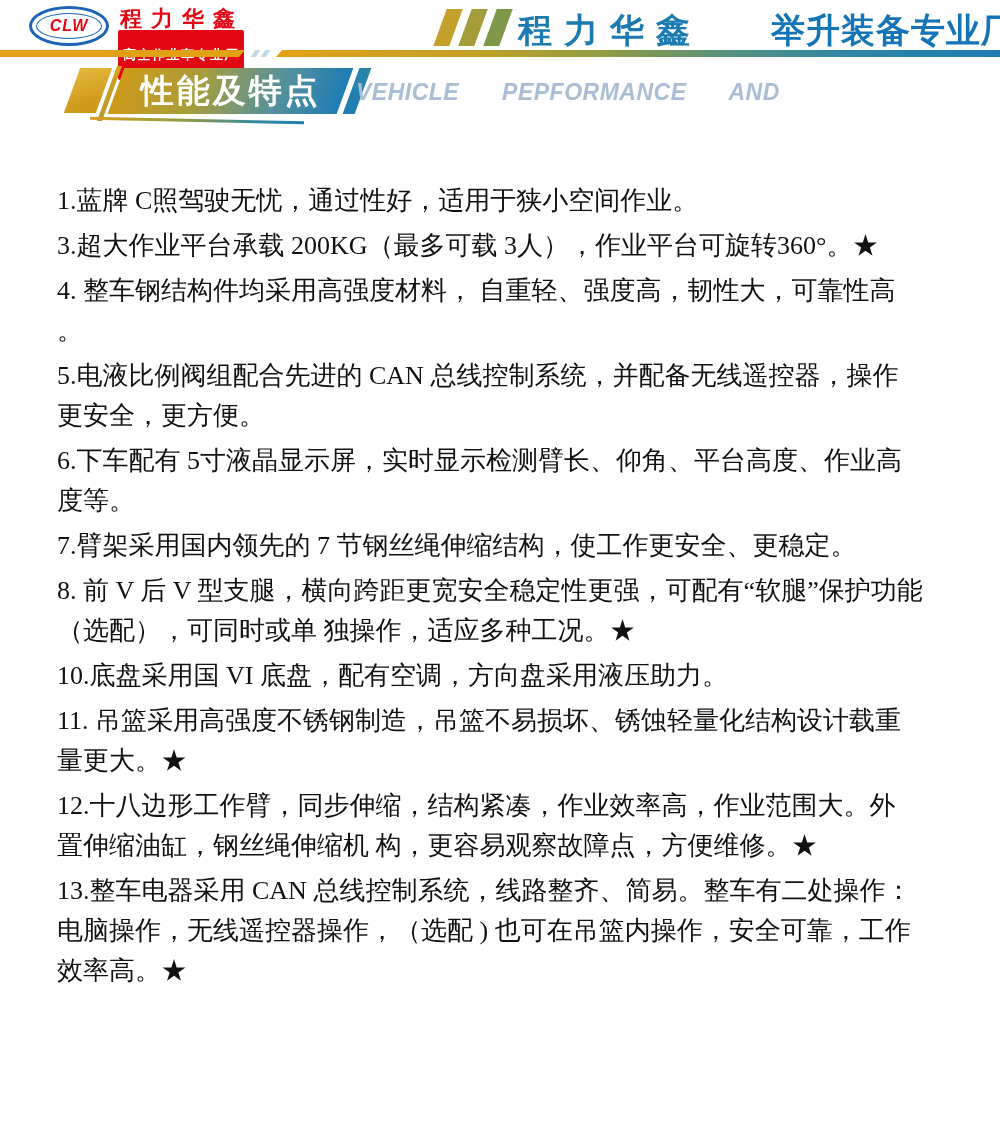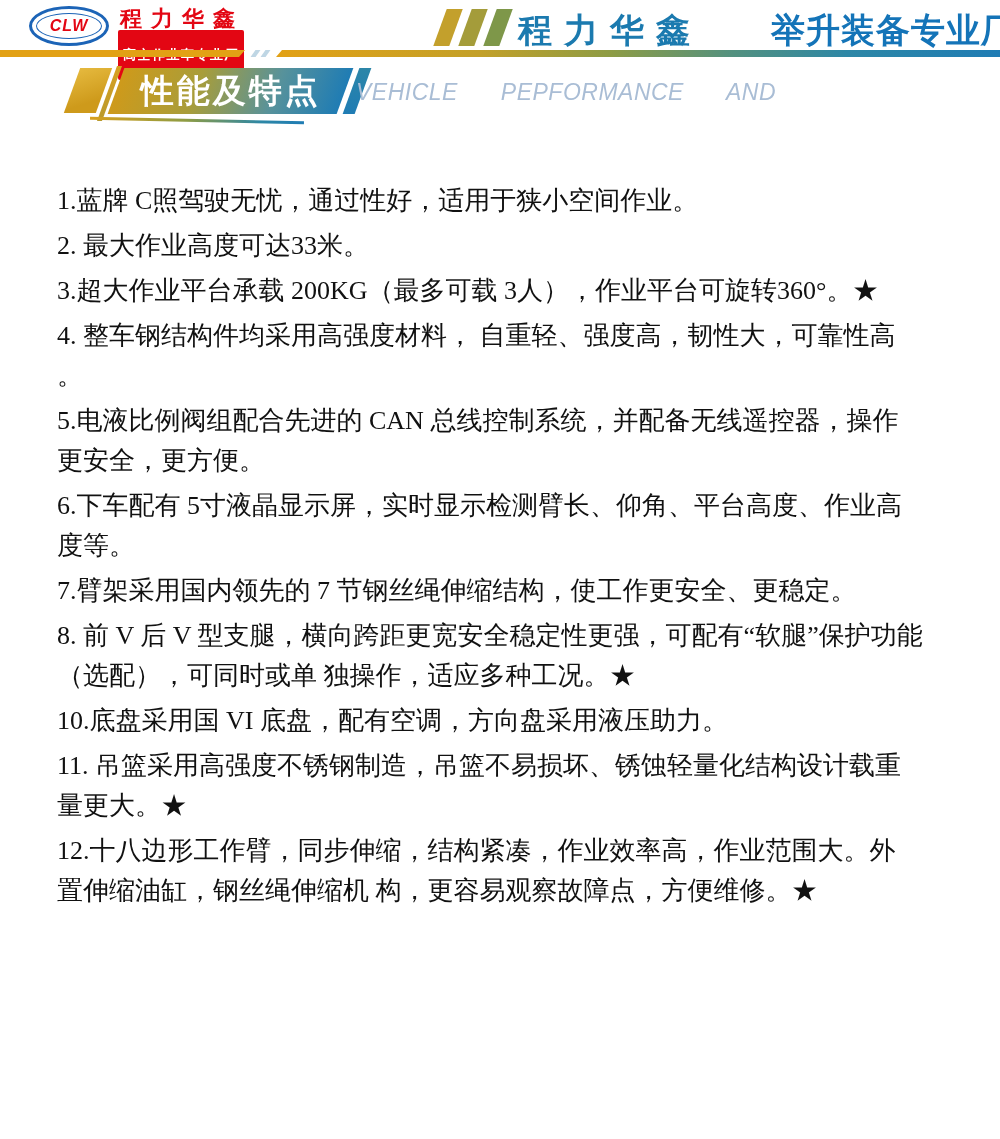--- a/index.html
+++ b/index.html
@@ -75,21 +75,21 @@
   }
   .b-notch{
     position:absolute;left:351px;top:68px;width:12px;height:46px;transform:skewX(-20deg);
     background:linear-gradient(180deg,#2C86A8,#1F7CB4);
   }
   .b-underline{
     position:absolute;left:90px;top:119px;width:214px;height:3px;transform:rotate(1.2deg);
     background:linear-gradient(90deg,#D8A01E 0%,#8E9C44 45%,#2D87A6 80%,#1F7CB4 100%);
   }
   .b-subtitle{
-    position:absolute;left:356px;top:79px;font-size:23px;font-weight:normal;font-style:italic;
+    position:absolute;left:356px;top:79px;font-size:23px;font-weight:bold;font-style:italic;
     color:#A9BDD5;word-spacing:36px;letter-spacing:0.5px;white-space:nowrap;
   }
   
   .features{
     position:absolute;left:57px;top:181px;width:892px;
     font-family:"Liberation Serif","DejaVu Serif",serif;
     font-size:26px;line-height:40px;color:#111111;
   }
   .feat{margin-bottom:5px;white-space:pre-line;}
 </style>
@@ -126,31 +126,33 @@
     <div class="b-main">
       <span class="b-title">性能及特点</span>
     </div>
     <div class="b-notch"></div>
     <div class="b-underline"></div>
     <div class="b-subtitle">VEHICLE PEPFORMANCE AND</div>
   </div>
 
   <div class="features">
     <div class="feat">1.蓝牌 C照驾驶无忧，通过性好，适用于狭小空间作业。</div>
-    <div class="feat">2. 最大作业高度可达33米。</div>
     <div class="feat">3.超大作业平台承载 200KG（最多可载 3人），作业平台可旋转360°。★</div>
     <div class="feat">4. 整车钢结构件均采用高强度材料， 自重轻、强度高，韧性大，可靠性高
 。</div>
     <div class="feat">5.电液比例阀组配合先进的 CAN 总线控制系统，并配备无线遥控器，操作
 更安全，更方便。</div>
     <div class="feat">6.下车配有 5寸液晶显示屏，实时显示检测臂长、仰角、平台高度、作业高
 度等。</div>
     <div class="feat">7.臂架采用国内领先的 7 节钢丝绳伸缩结构，使工作更安全、更稳定。</div>
     <div class="feat">8. 前 V 后 V 型支腿，横向跨距更宽安全稳定性更强，可配有“软腿”保护功能
 （选配），可同时或单 独操作，适应多种工况。★</div>
     <div class="feat">10.底盘采用国 VI 底盘，配有空调，方向盘采用液压助力。</div>
     <div class="feat">11. 吊篮采用高强度不锈钢制造，吊篮不易损坏、锈蚀轻量化结构设计载重
 量更大。★</div>
     <div class="feat">12.十八边形工作臂，同步伸缩，结构紧凑，作业效率高，作业范围大。外
 置伸缩油缸，钢丝绳伸缩机 构，更容易观察故障点，方便维修。★</div>
+    <div class="feat">13.整车电器采用 CAN 总线控制系统，线路整齐、简易。整车有二处操作：
+电脑操作，无线遥控器操作，（选配 ) 也可在吊篮内操作，安全可靠，工作
+效率高。★</div>
   </div>
 
 </div>
 
 </body></html>

